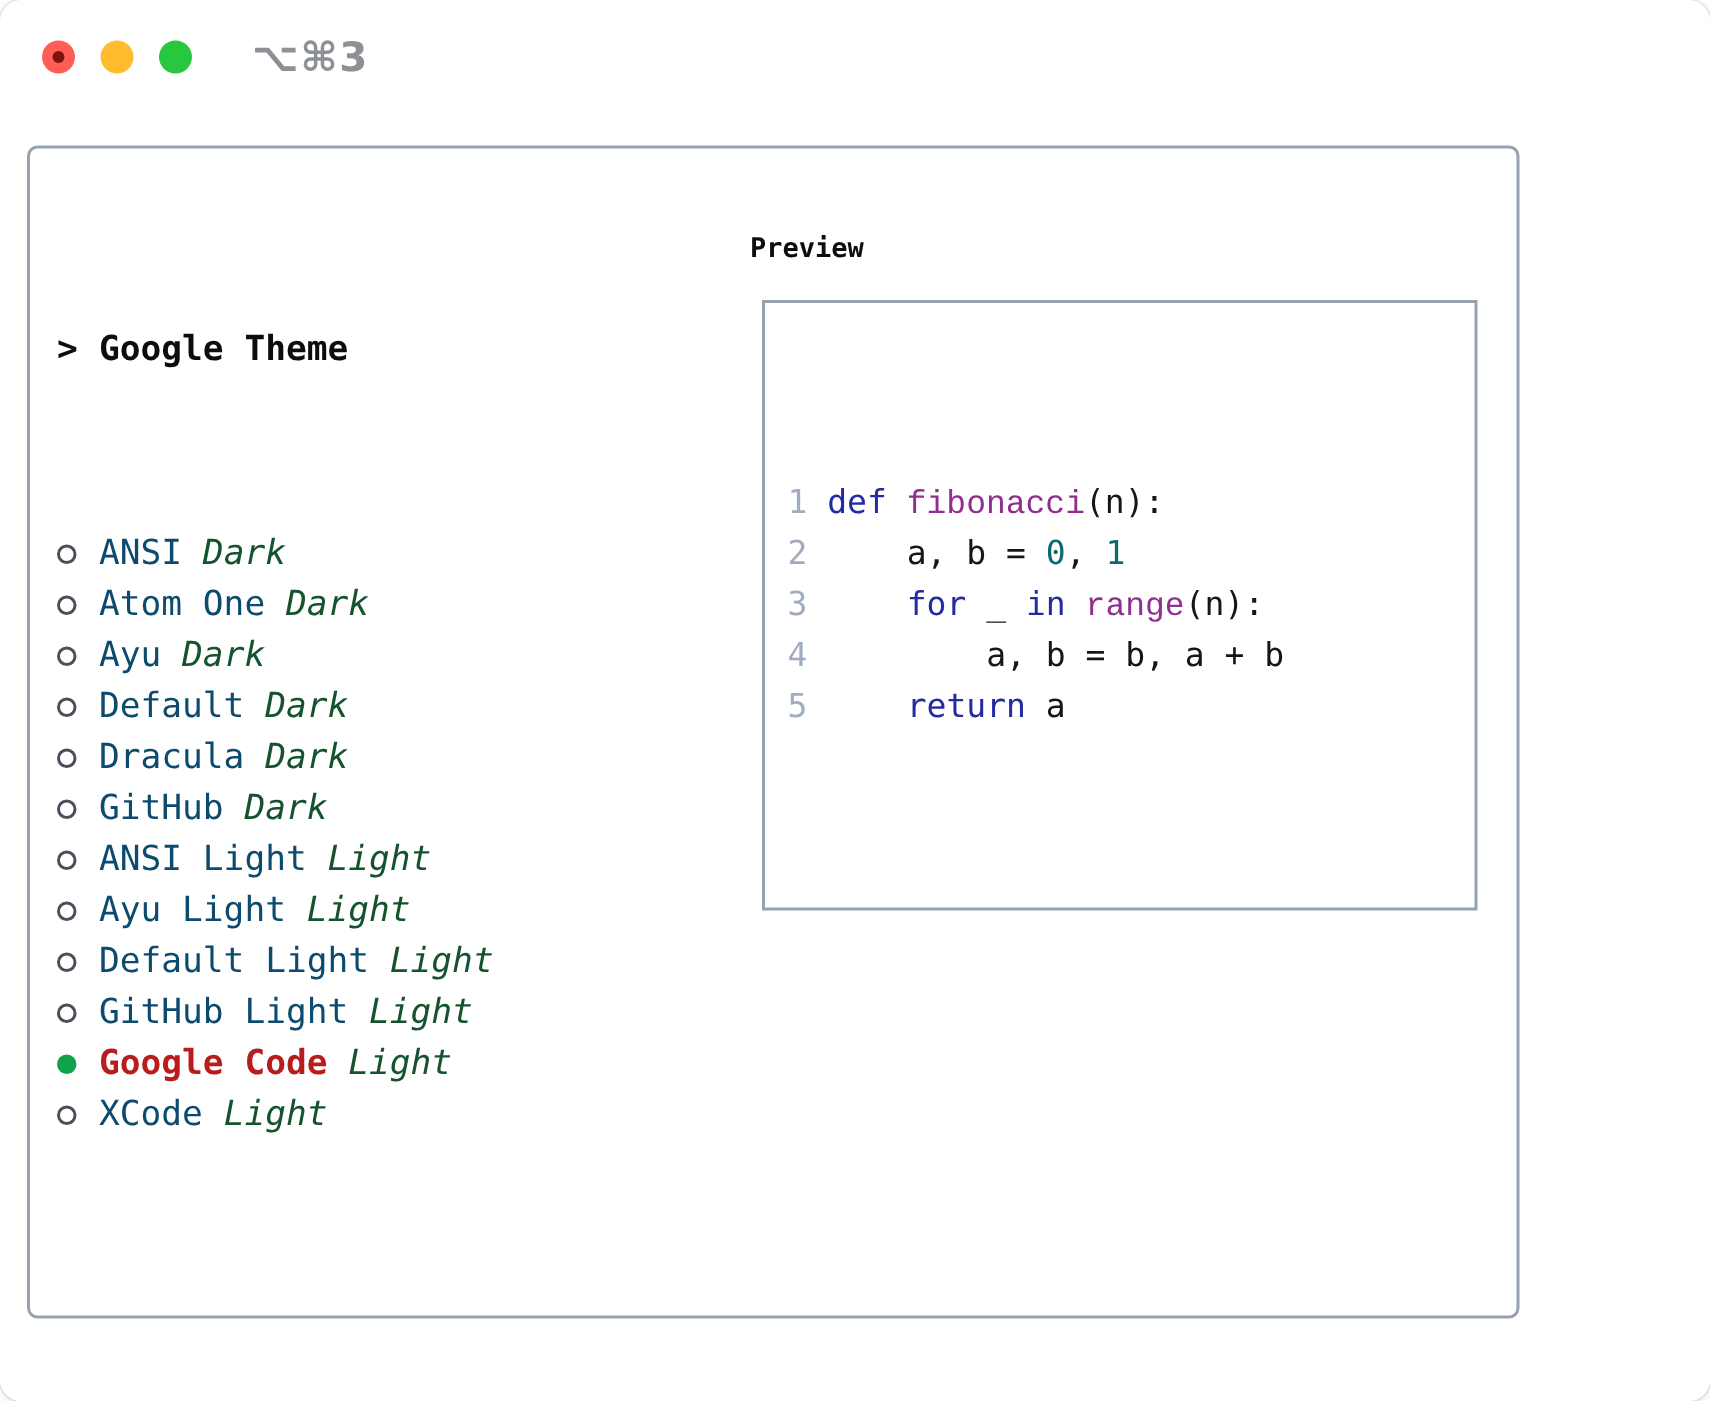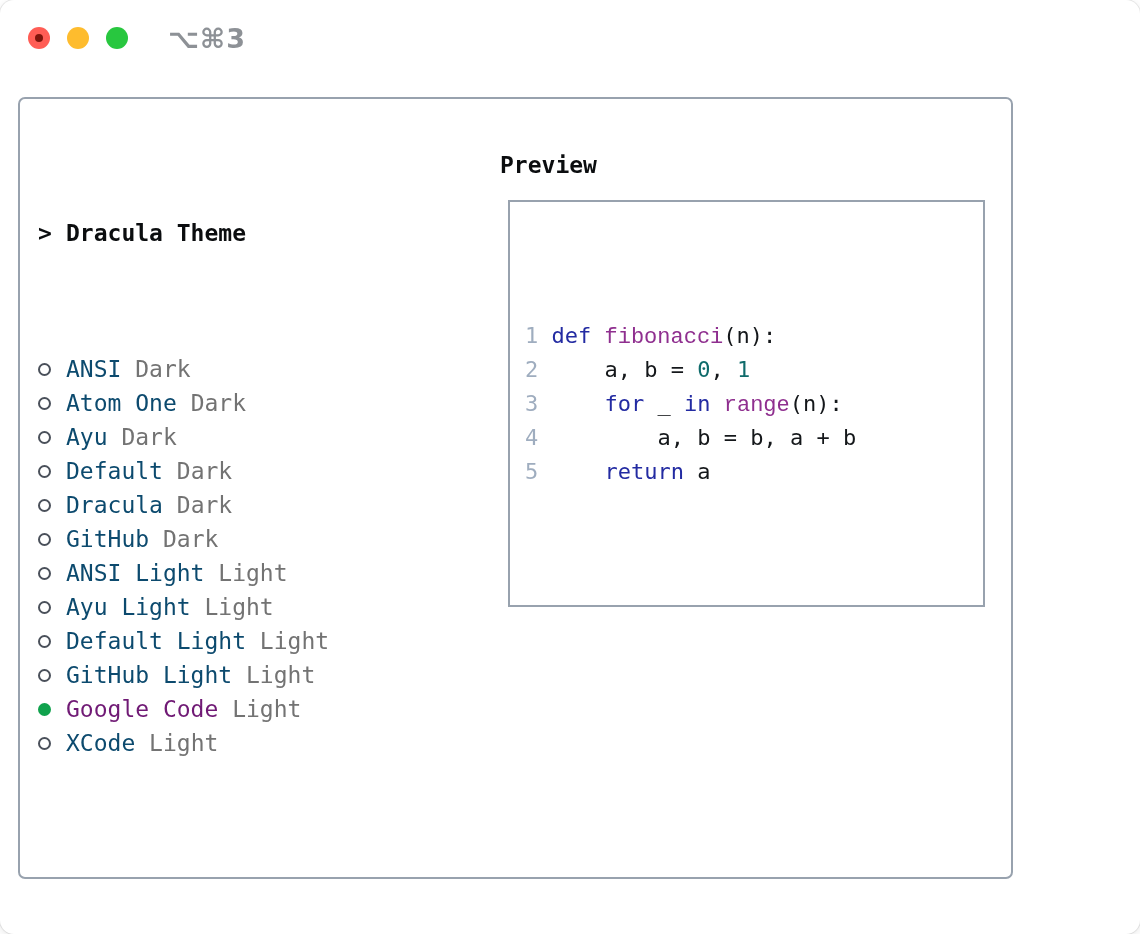--- a/index.html
+++ b/index.html
@@ -55,28 +55,28 @@
     width: 28px; flex: 0 0 28px; display: inline-flex; align-items: center;
   }
   .arrow { font-weight: bold; color: #0b0d0f; }
   .radio {
     width: 13px; height: 13px; border-radius: 50%;
     border: 2px solid #4a505a; background: transparent;
   }
   .radio.sel { border-color: #10a24d; background: #10a24d; }
   .header-text { font-weight: bold; color: #0b0d0f; }
   .tname { color: #0c4a6e; }
-  .tname.sel-text { color: #701a75; }
-  .tvariant { color: #737373; }
+  .tname.sel-text { color: #b91c1c; font-weight: bold; }
+  .tvariant { color: #14532d; font-style: italic; }
   .spacer { height: 34px; }
   
   .preview-label {
     position: absolute; left: 480px; top: 49px; height: 34px;
     display: flex; align-items: center;
-    font-size: 23px; font-weight: bold; color: #0b0d0f;
+    font-size: 18px; font-weight: bold; color: #0b0d0f;
   }
   .preview-box {
     position: absolute; left: 488px; top: 101px;
     width: 477px; height: 407px;
     border: 2px solid #98a2ae;
     background: #ffffff;
     padding: 49px 0 0 15px;
     font-size: 22px; line-height: 34px; white-space: pre;
     overflow: hidden;
   }
@@ -102,21 +102,21 @@
       <span class="tl green"></span>
     </div>
     <span class="shortcut">⌥⌘3</span>
   </div>
 
   <div class="panel">
 
     <div class="left-col">
       <div class="row">
         <span class="marker"><span class="arrow">&gt;</span></span>
-        <span class="header-text">Dracula Theme</span>
+        <span class="header-text">Google Theme</span>
       </div>
 
       <div id="theme-list"><div class="row"><span class="marker"><span class="radio"></span></span><span class="tname">ANSI</span><span class="tvariant"> Dark</span></div><div class="row"><span class="marker"><span class="radio"></span></span><span class="tname">Atom One</span><span class="tvariant"> Dark</span></div><div class="row"><span class="marker"><span class="radio"></span></span><span class="tname">Ayu</span><span class="tvariant"> Dark</span></div><div class="row"><span class="marker"><span class="radio"></span></span><span class="tname">Default</span><span class="tvariant"> Dark</span></div><div class="row"><span class="marker"><span class="radio"></span></span><span class="tname">Dracula</span><span class="tvariant"> Dark</span></div><div class="row"><span class="marker"><span class="radio"></span></span><span class="tname">GitHub</span><span class="tvariant"> Dark</span></div><div class="row"><span class="marker"><span class="radio"></span></span><span class="tname">ANSI Light</span><span class="tvariant"> Light</span></div><div class="row"><span class="marker"><span class="radio"></span></span><span class="tname">Ayu Light</span><span class="tvariant"> Light</span></div><div class="row"><span class="marker"><span class="radio"></span></span><span class="tname">Default Light</span><span class="tvariant"> Light</span></div><div class="row"><span class="marker"><span class="radio"></span></span><span class="tname">GitHub Light</span><span class="tvariant"> Light</span></div><div class="row"><span class="marker"><span class="radio sel"></span></span><span class="tname sel-text">Google Code</span><span class="tvariant"> Light</span></div><div class="row"><span class="marker"><span class="radio"></span></span><span class="tname">XCode</span><span class="tvariant"> Light</span></div></div>
 
       <div class="spacer"></div>
 
       
 
       
 

